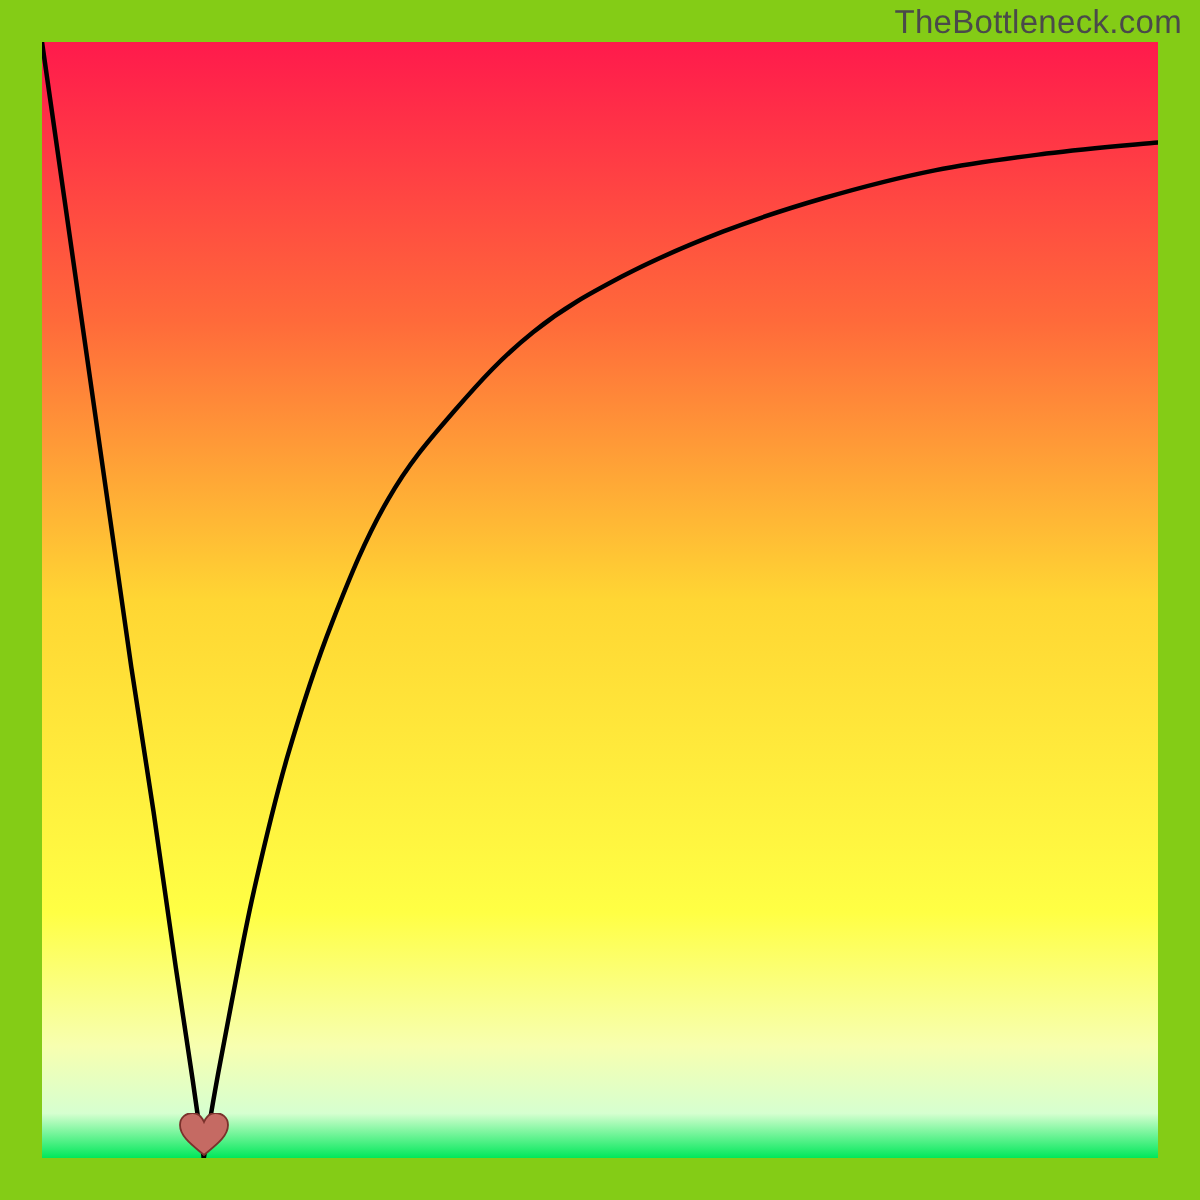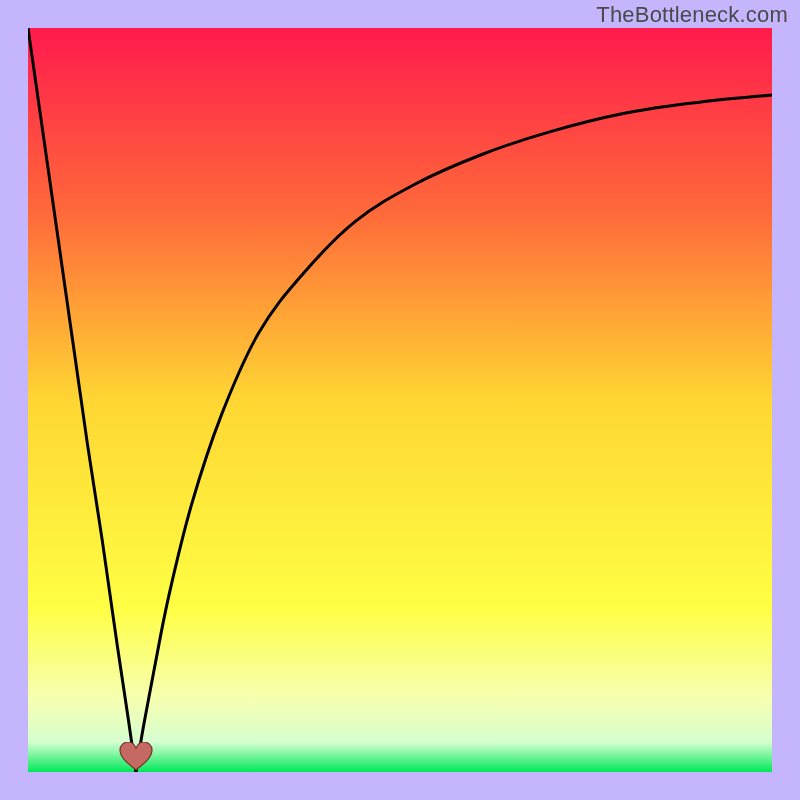--- a/index.html
+++ b/index.html
@@ -8,21 +8,21 @@
     width: 800px;
     height: 800px;
     background: #000;
     overflow: hidden;
     font-family: Arial, Helvetica, sans-serif;
   }
   .outer {
     position: relative;
     width: 800px;
     height: 800px;
-    background: #c4b5fd;
+    background: #84cc16;
   }
   .watermark {
     position: absolute;
     top: 2px;
     right: 12px;
     color: #4a4a4a;
     font-size: 22px;
     font-weight: 500;
     letter-spacing: 0.2px;
     z-index: 10;

